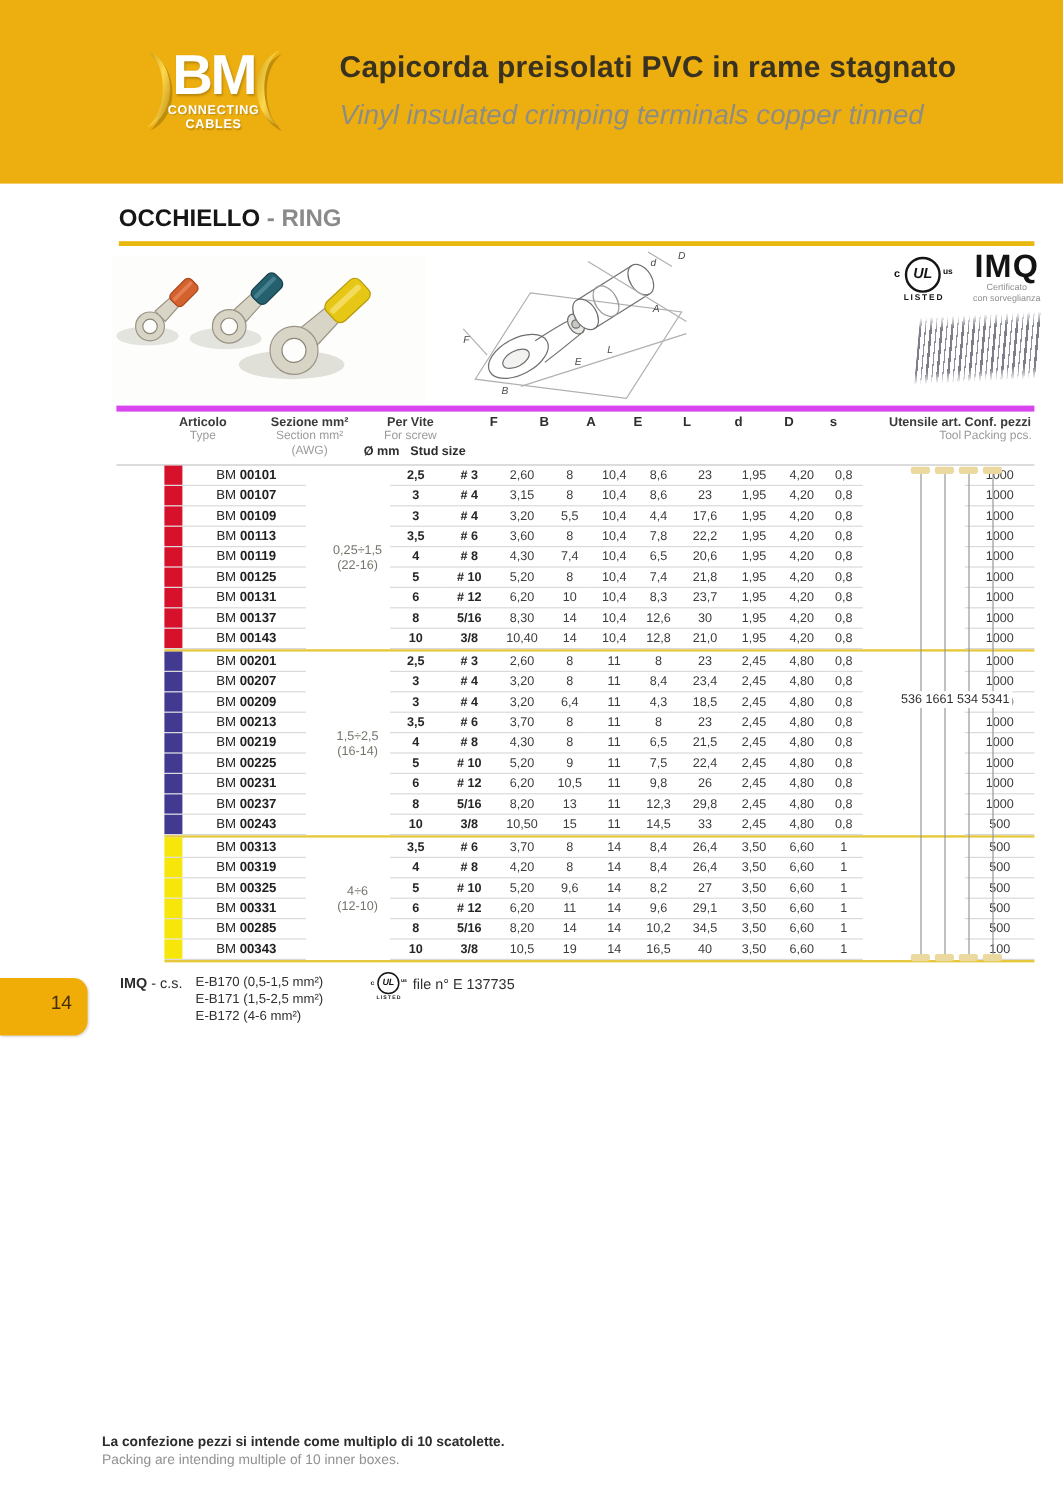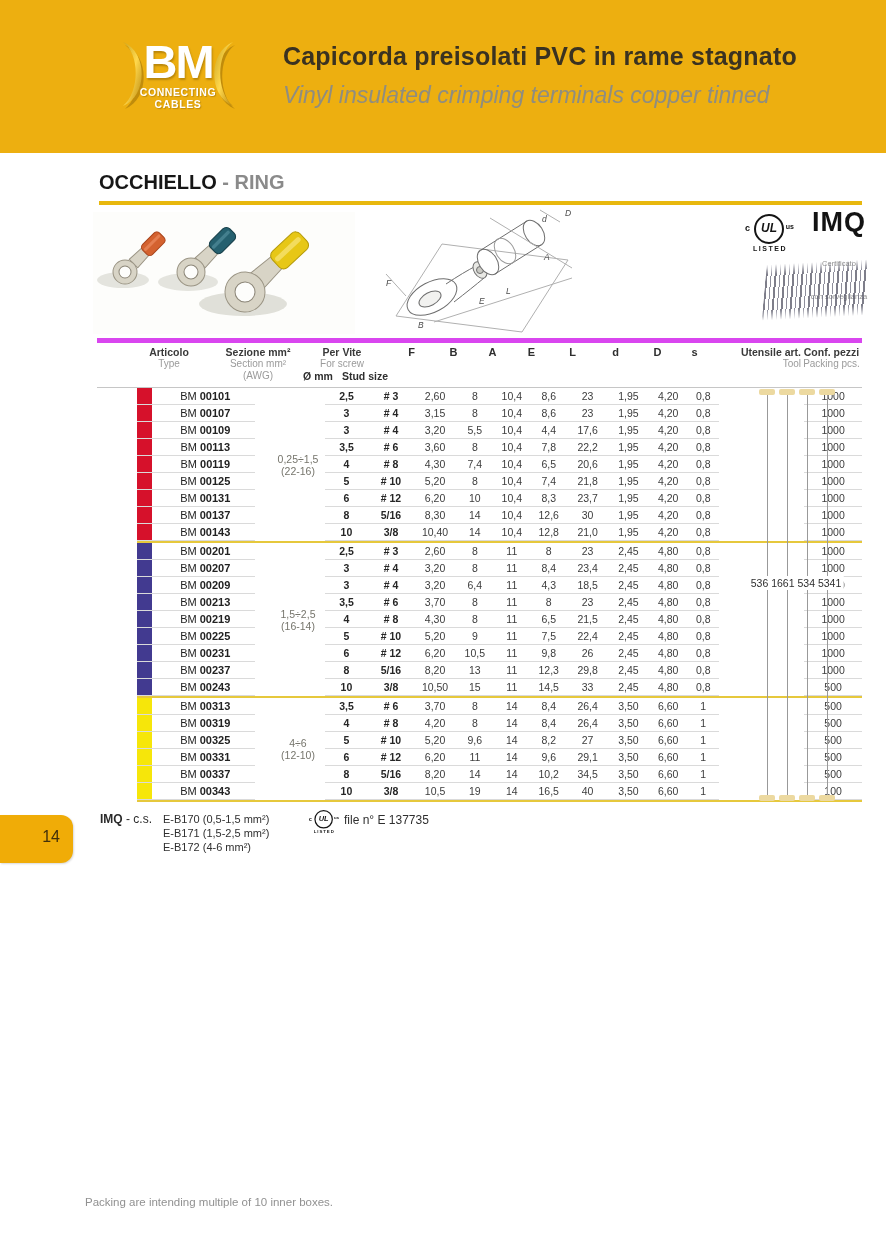--- a/index.html
+++ b/index.html
@@ -34,21 +34,21 @@
   .ulmark{position:relative;width:46px;height:40px;}
   .ul-c{position:absolute;left:-2px;top:9px;font-size:9px;font-weight:700;color:#111;}
   .ul-us{position:absolute;right:-1px;top:9px;font-size:7px;font-weight:700;color:#111;}
   .ul-circle{position:absolute;left:7px;top:0;width:26px;height:26px;border:2.5px solid #151515;border-radius:50%;
              color:#151515;font-weight:700;font-size:12px;font-style:italic;text-align:center;line-height:25px;}
   .ul-listed{position:absolute;left:0;top:31px;width:46px;text-align:center;font-size:7px;font-weight:700;
              letter-spacing:1.5px;color:#151515;}
   .ulmark-top{position:absolute;left:747px;top:214px;}
   .imqmark{position:absolute;left:799px;top:208px;width:80px;text-align:center;}
   .imq-big{font-size:27px;font-weight:800;color:#131313;letter-spacing:1px;line-height:28px;}
-  .imq-sub{font-size:7.5px;color:#8f8f8f;line-height:8.5px;margin-top:24px;}
+  .imq-sub{font-size:7.5px;color:#8f8f8f;line-height:8.5px;}
   .stripes{position:absolute;left:764px;top:262px;width:102px;height:56px;transform:rotate(-3deg) skewX(-8deg);
            background:repeating-linear-gradient(90deg,#535364 0 2px,transparent 2px 5px,#6a6a7c 5px 6px,transparent 6px 9px);
            -webkit-mask-image:linear-gradient(180deg,transparent 0,#000 18%,#000 82%,transparent 100%);
            mask-image:linear-gradient(180deg,transparent 0,#000 18%,#000 82%,transparent 100%);
            opacity:.75;}
 
   
   .spec{position:absolute;left:97px;top:338px;width:765px;border-top:5px solid #d946ef;}
   .thead{display:flex;align-items:flex-start;height:45px;border-bottom:1px solid #c6c6c6;padding-top:3px;box-sizing:border-box;}
   .hcell{text-align:center;}
@@ -685,21 +685,21 @@
             <div class="cell cw-dl">3,50</div>
             <div class="cell cw-du">6,60</div>
             <div class="cell cw-s">1</div>
             <div class="cell cw-tool"></div>
             <div class="cell cw-pack">500</div>
           </div>
           <div class="trow">
             <div class="cell cw-sw">
               <div class="swb" style="background: rgb(246, 230, 10);"></div>
             </div>
-            <div class="cell cw-art"><span>BM&nbsp;</span><b>00337</b></div>
+            <div class="cell cw-art"><span>BM&nbsp;</span><b>00285</b></div>
             <div class="cell cw-sez"></div>
             <div class="cell cw-dmm">8</div>
             <div class="cell cw-stud">5/16</div>
             <div class="cell cw-f">8,20</div>
             <div class="cell cw-b">14</div>
             <div class="cell cw-a">14</div>
             <div class="cell cw-e">10,2</div>
             <div class="cell cw-l">34,5</div>
             <div class="cell cw-dl">3,50</div>
             <div class="cell cw-du">6,60</div>
@@ -765,16 +765,17 @@
       </div>
     </div>
     <div class="file">file n° E 137735</div>
   </div>
 
   <div class="tab">
     <span>14</span>
   </div>
 
   <div class="packnote">
+    <div class="it">La confezione pezzi si intende come multiplo di 10 scatolette.</div>
     <div class="en">Packing are intending multiple of 10 inner boxes.</div>
   </div>
 
 </div>
 
 </body></html>

